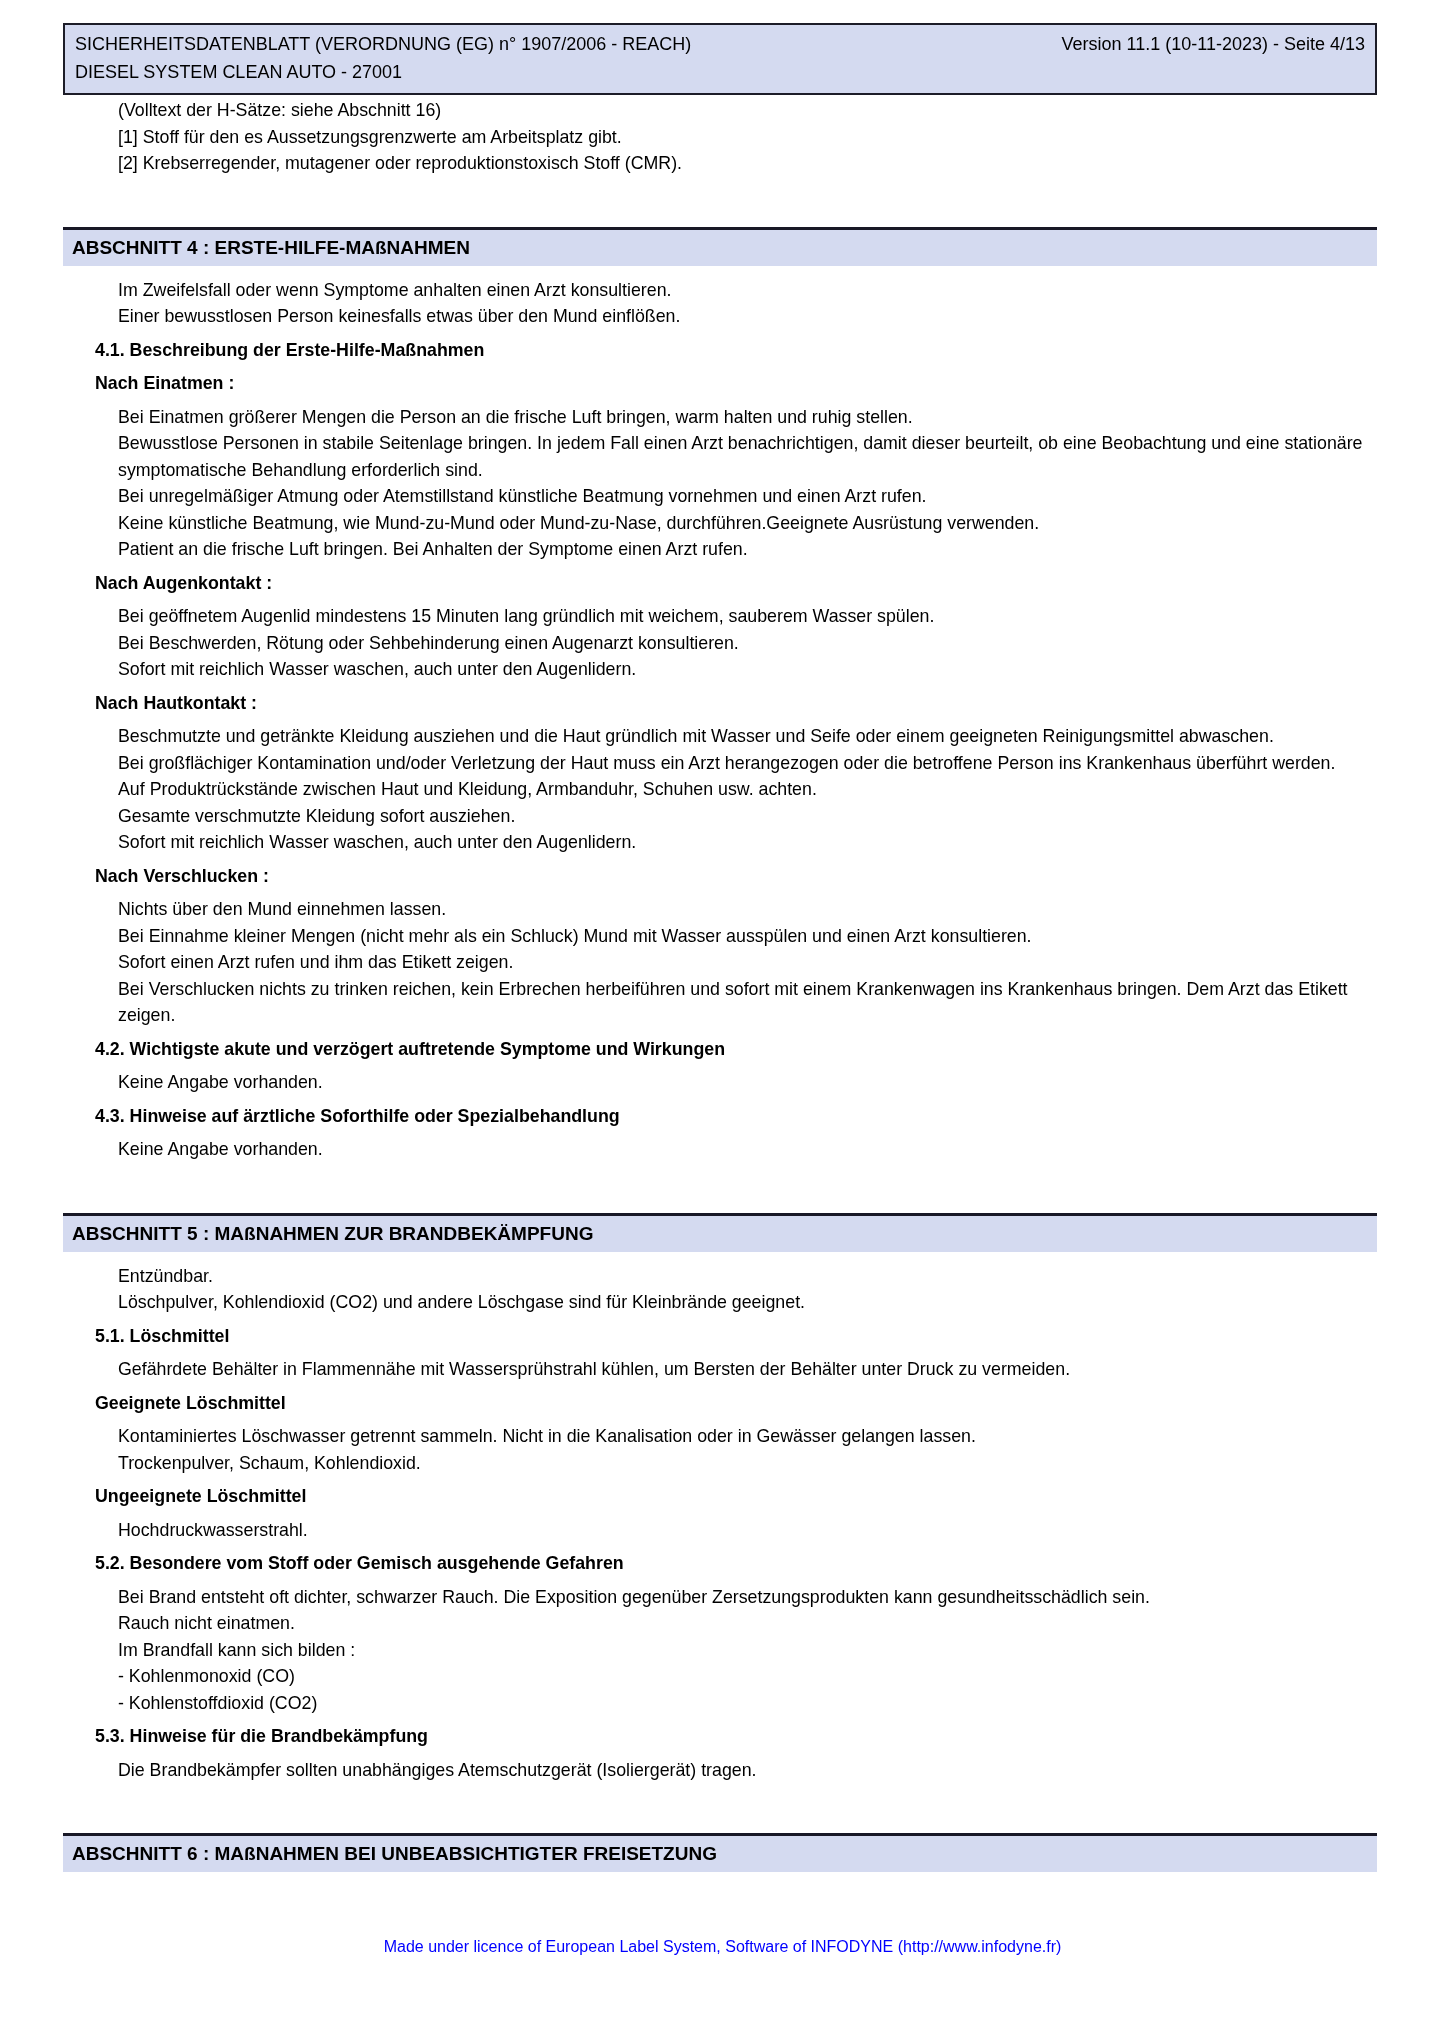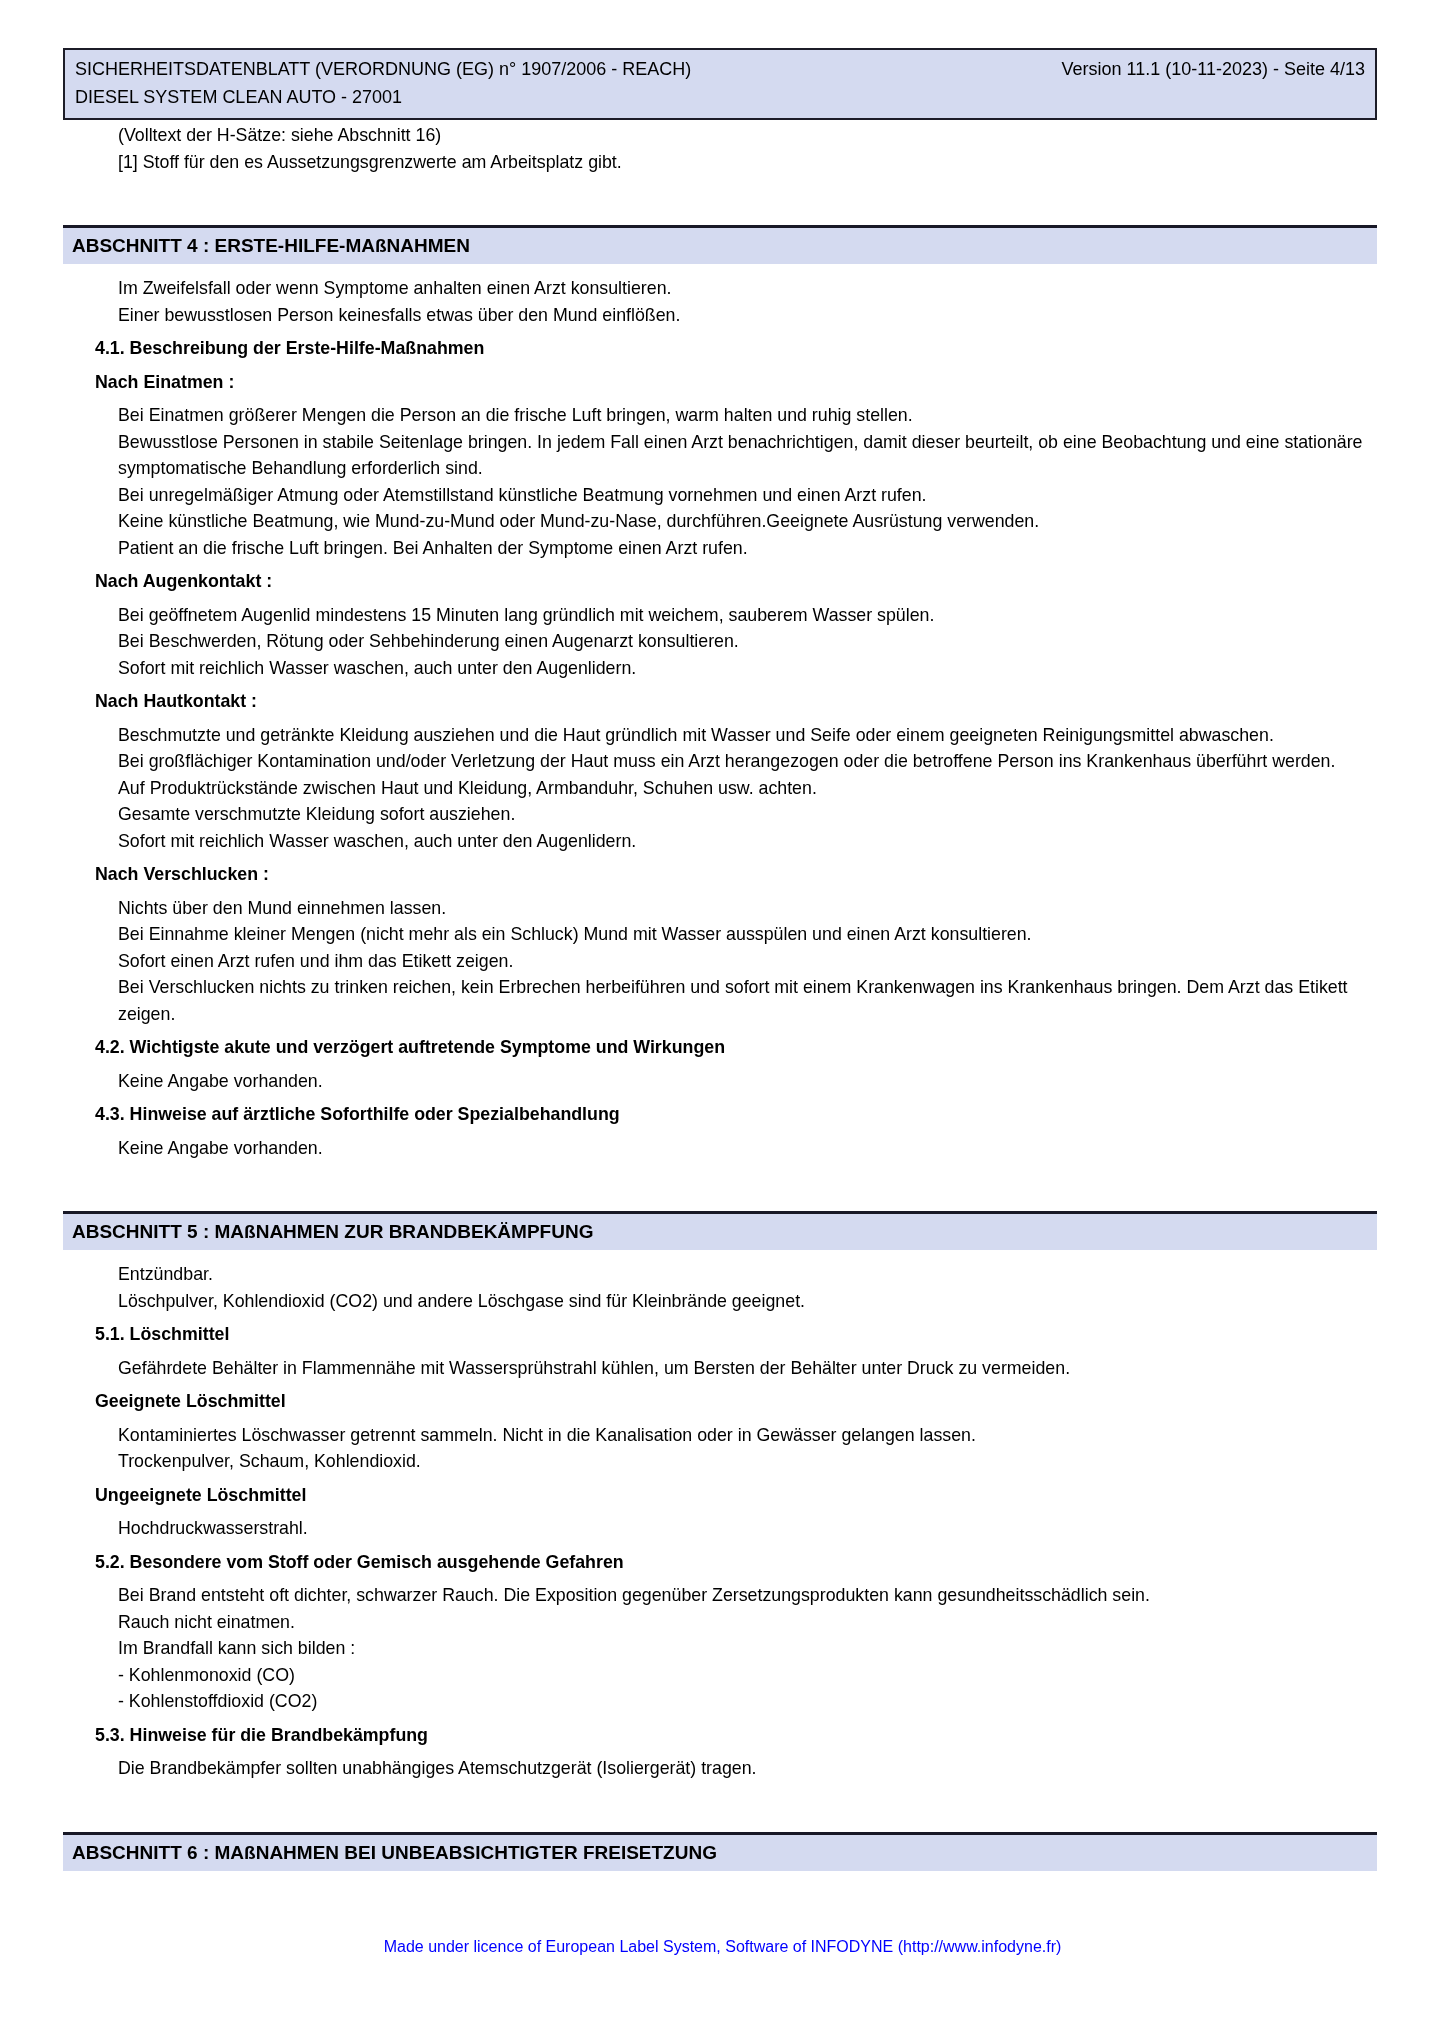--- a/index.html
+++ b/index.html
@@ -1,21 +1,21 @@
 <!DOCTYPE html>
 <html style="--band-bg: #d4daf0; --band-border: #181826; --header-border: #1c1c28; --footer-link: #0000ff;"><head>
 <meta charset="utf-8">
 <style>
   html,body{margin:0;padding:0;background:#ffffff;}
   .page{
     position:relative;
     width:1445px;height:2043px;
     background:#ffffff;
     box-sizing:border-box;
-    padding:48px 68px 0 63px;
+    padding:23px 68px 0 63px;
     font-family:"Liberation Sans","DejaVu Sans",sans-serif;
     color:#000000;
     overflow:hidden;
   }
   .doc-header{
     border:2px solid var(--header-border,#1c1c28);
     background:var(--band-bg,#d4daf0);
     padding:5px 10px 7px 10px;
     font-size:18px;
     line-height:28px;
@@ -68,20 +68,21 @@
       <span>Version 11.1 (10-11-2023) - Seite 4/13</span>
     </div>
     <div class="doc-header-row">
       <span>DIESEL SYSTEM CLEAN AUTO - 27001</span>
     </div>
   </div>
 
   <div class="intro" id="intro">
       <div class="para">(Volltext der H-Sätze: siehe Abschnitt 16)</div>
       <div class="para">[1] Stoff für den es Aussetzungsgrenzwerte am Arbeitsplatz gibt.</div>
+      <div class="para">[2] Krebserregender, mutagener oder reproduktionstoxisch Stoff (CMR).</div>
     </div>
 
   <div id="sections">
       <div class="band">ABSCHNITT 4 : ERSTE-HILFE-MAßNAHMEN</div>
       <div class="para">Im Zweifelsfall oder wenn Symptome anhalten einen Arzt konsultieren.</div>
       <div class="para">Einer bewusstlosen Person keinesfalls etwas über den Mund einflößen.</div>
       <div class="subhead">4.1. Beschreibung der Erste-Hilfe-Maßnahmen</div>
       <div class="label">Nach Einatmen :</div>
       <div class="para">Bei Einatmen größerer Mengen die Person an die frische Luft bringen, warm halten und ruhig stellen.</div>
       <div class="para">Bewusstlose Personen in stabile Seitenlage bringen. In jedem Fall einen Arzt benachrichtigen, damit dieser beurteilt, ob eine Beobachtung und eine stationäre symptomatische Behandlung erforderlich sind.</div>

